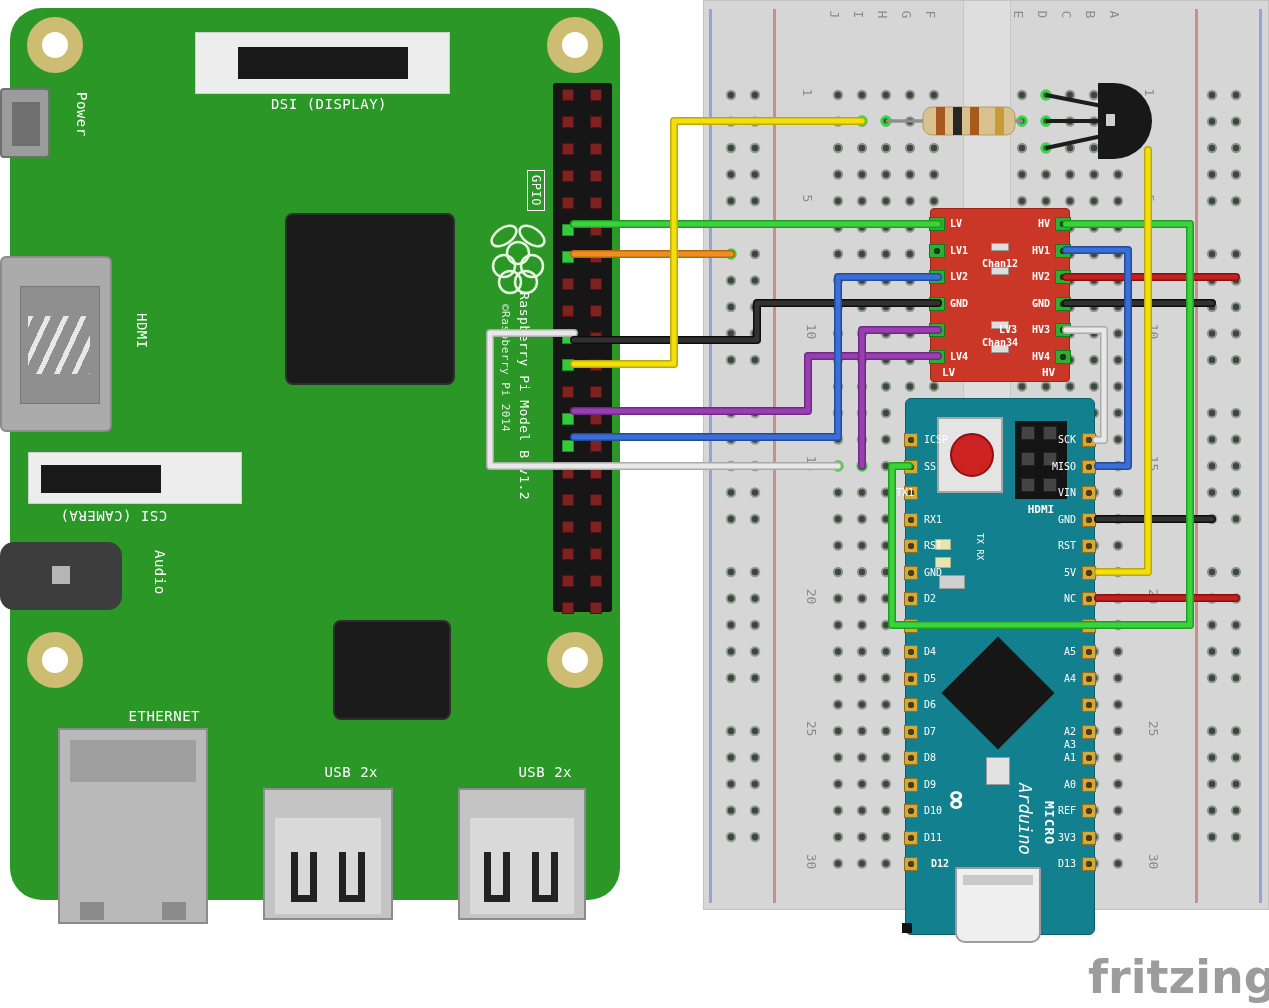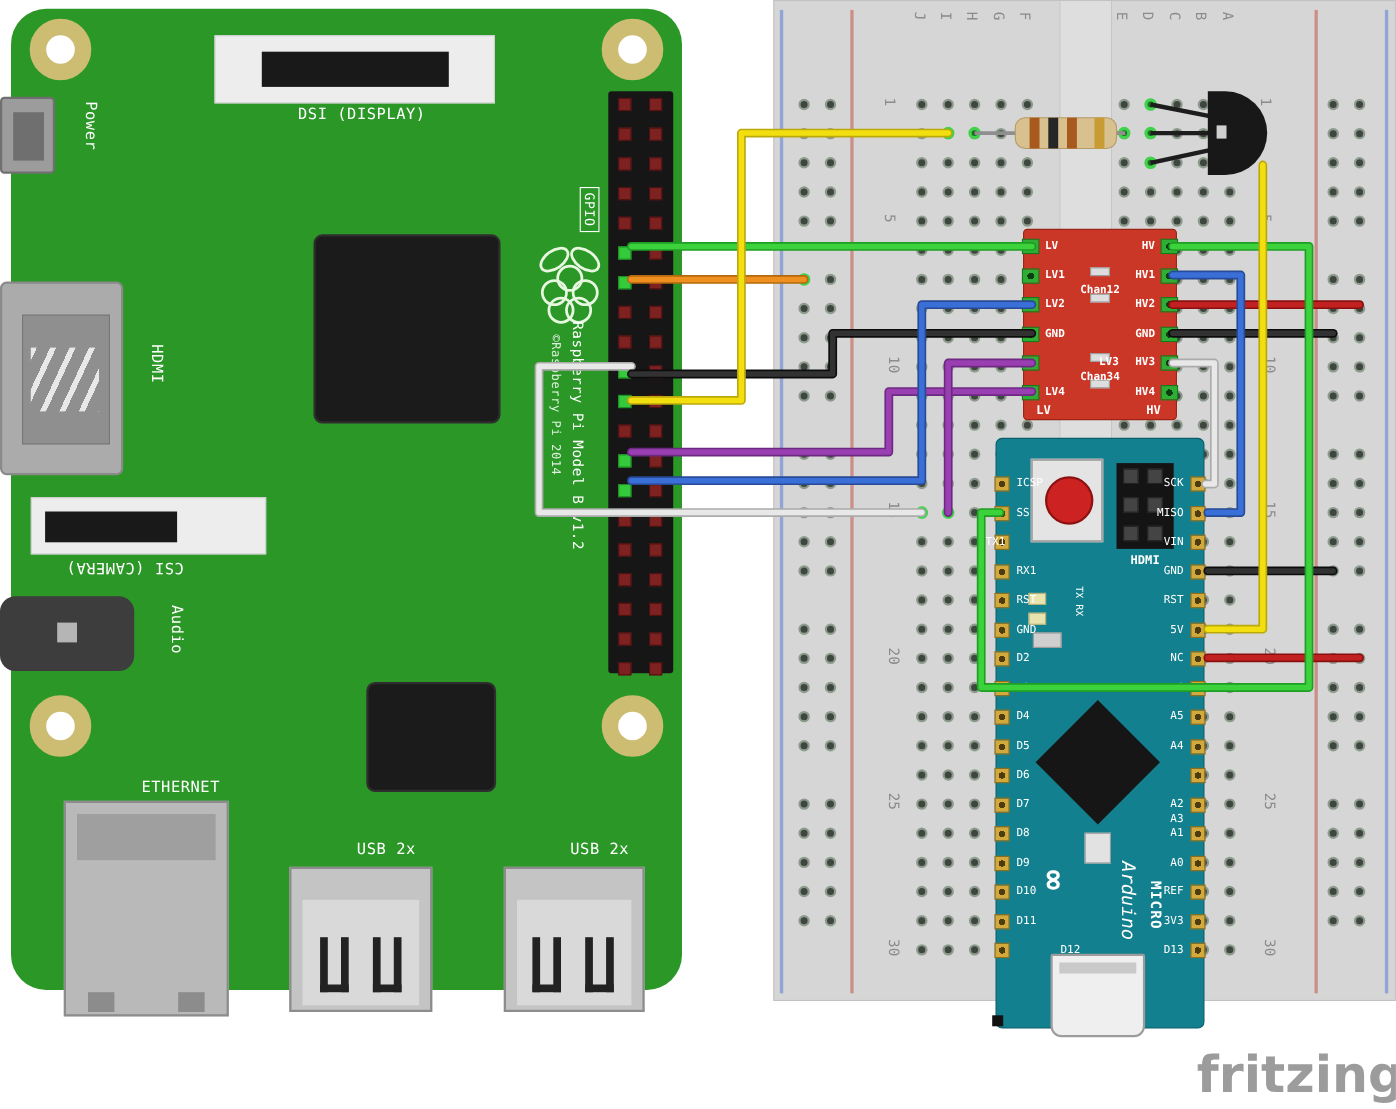--- a/index.html
+++ b/index.html
@@ -709,21 +709,21 @@
       <div class="ard-lbl" style="left: 924px; top: 726.5px;">D7</div>
       <div class="ard-pin" style="left: 904px; top: 751px;"></div>
       <div class="ard-lbl" style="left: 924px; top: 753px;">D8</div>
       <div class="ard-pin" style="left: 904px; top: 777.5px;"></div>
       <div class="ard-lbl" style="left: 924px; top: 779.5px;">D9</div>
       <div class="ard-pin" style="left: 904px; top: 804px;"></div>
       <div class="ard-lbl" style="left: 924px; top: 806px;">D10</div>
       <div class="ard-pin" style="left: 904px; top: 830.5px;"></div>
       <div class="ard-lbl" style="left: 924px; top: 832.5px;">D11</div>
       <div class="ard-pin" style="left: 904px; top: 857px;"></div>
-      <div class="ard-lbl" style="left: 964px; top: 859px;">D12</div>
+      <div class="ard-lbl" style="left: 931px; top: 859px; font-weight: bold;">D12</div>
       <div class="ard-pin" style="left: 1082px; top: 433px;"></div>
       <div class="ard-lbl ard-r" style="left: 1032px; top: 435px; width: 44px;">SCK</div>
       <div class="ard-pin" style="left: 1082px; top: 459.5px;"></div>
       <div class="ard-lbl ard-r" style="left: 1032px; top: 461.5px; width: 44px;">MISO</div>
       <div class="ard-pin" style="left: 1082px; top: 486px;"></div>
       <div class="ard-lbl ard-r" style="left: 1032px; top: 488px; width: 44px;">VIN</div>
       <div class="ard-pin" style="left: 1082px; top: 512.5px;"></div>
       <div class="ard-lbl ard-r" style="left: 1032px; top: 514.5px; width: 44px;">GND</div>
       <div class="ard-pin" style="left: 1082px; top: 539px;"></div>
       <div class="ard-lbl ard-r" style="left: 1032px; top: 541px; width: 44px;">RST</div>

